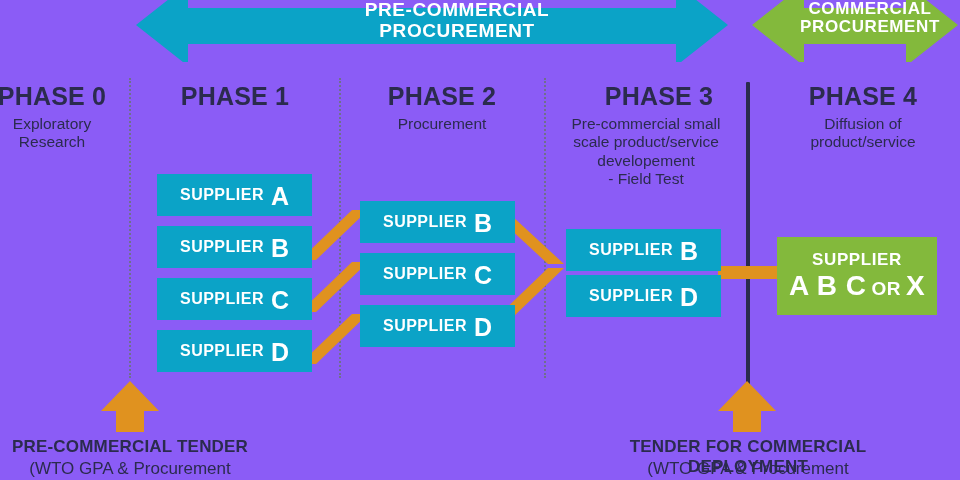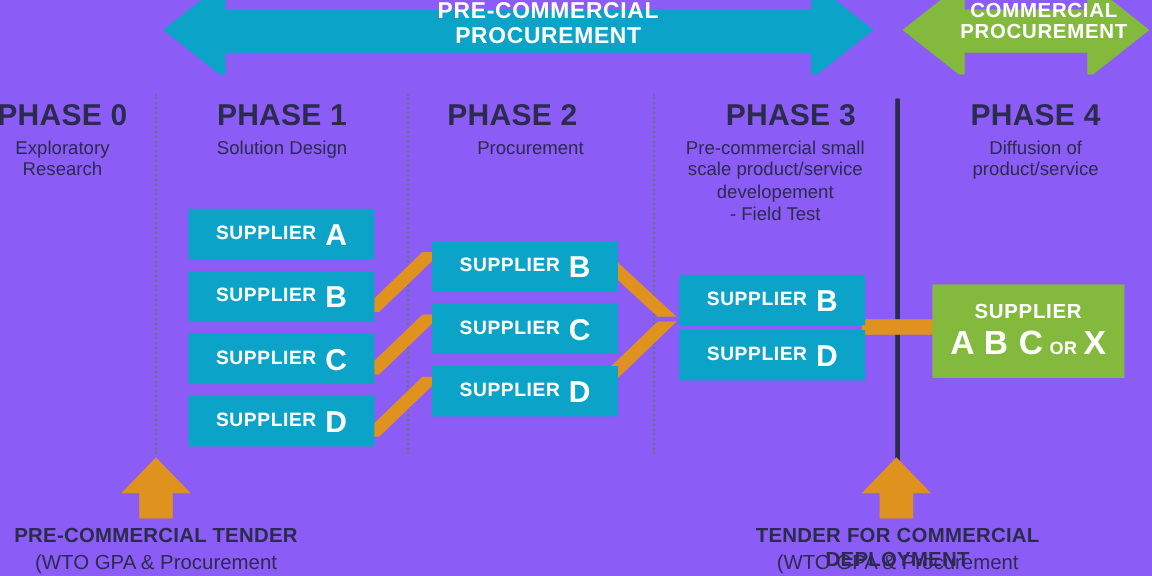--- a/index.html
+++ b/index.html
@@ -101,21 +101,21 @@
     background:#83b93c;
     color:#ffffff;
     display:flex;
     flex-direction:column;
     align-items:center;
     justify-content:center;
     line-height:1.05;
   }
   #final-box .w{font-size:17px;font-weight:600;letter-spacing:.6px;}
   #final-box .l{font-size:28px;font-weight:700;margin-top:2px;letter-spacing:.5px;}
-  #final-box .l .or{font-size:15px;font-weight:600;letter-spacing:.4px;}
+  #final-box .l .or{font-size:19px;font-weight:600;letter-spacing:.4px;}
 
   
   .conn-svg{position:absolute;left:0;top:0;width:960px;height:480px;pointer-events:none;}
 
   
   .tender-title{
     position:absolute;
     color:#2b2b4e;
     font-weight:700;
     font-size:17px;
@@ -157,25 +157,22 @@
   <div class="dotline" style="left:544px;top:78px;height:300px;"></div>
   <div class="navyline" style="left:746px;top:82px;height:304px;"></div>
 
   <div class="phase-title" style="left:-18px;top:82px;width:140px;">PHASE 0</div>
   <div class="phase-sub" style="left:-18px;top:115px;width:140px;">
     <div>Exploratory</div>
     <div>Research</div>
   </div>
 
   <div class="phase-title" style="left:150px;top:82px;width:170px;">PHASE 1</div>
-  <div class="phase-sub" style="left:150px;top:115px;width:170px;">
-    <div>Solution Design</div>
-  </div>
-
-  <div class="phase-title" style="left:342px;top:82px;width:170px;">PHASE 2</div>
+
+  <div class="phase-title" style="left:357px;top:82px;width:170px;">PHASE 2</div>
   <div class="phase-sub" style="left:357px;top:115px;width:170px;">
     <div>Procurement</div>
   </div>
 
   <div class="phase-title" style="left:570px;top:82px;width:178px;">PHASE 3</div>
   <div class="phase-sub" style="left:550px;top:115px;width:192px;">
     <div>Pre-commercial small</div>
     <div>scale product/service</div>
     <div>developement</div>
     <div>- Field Test</div>

